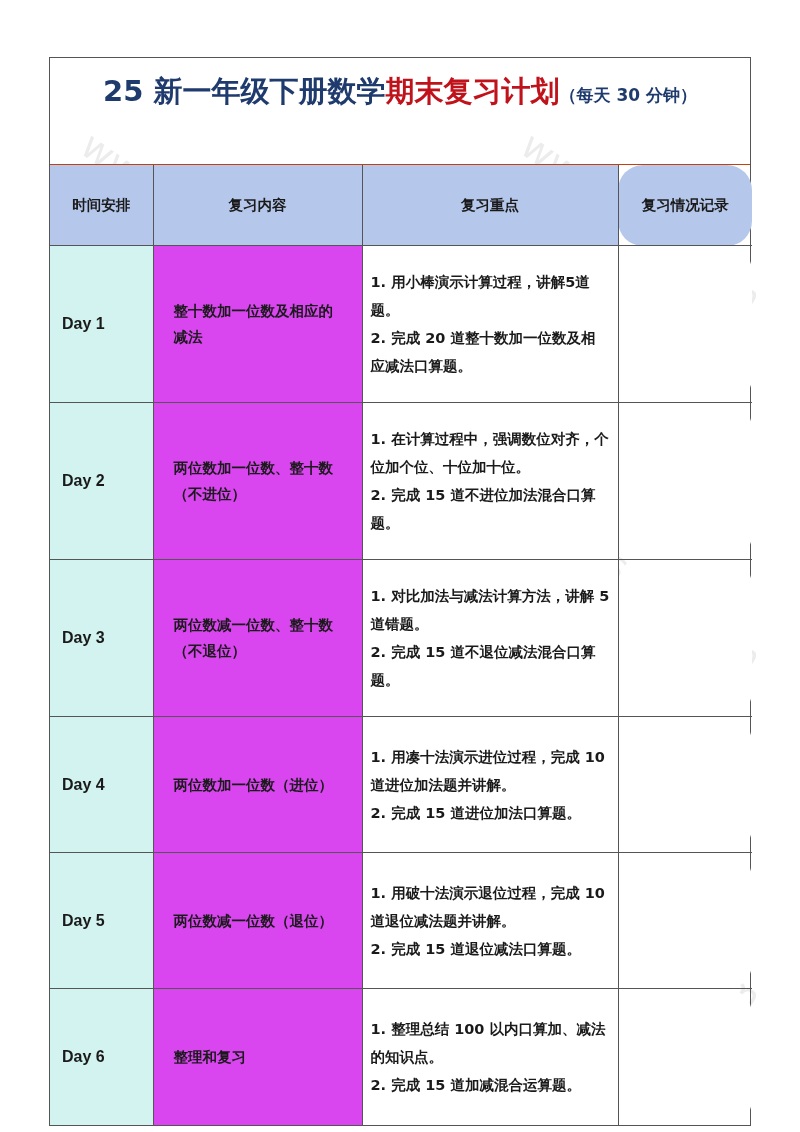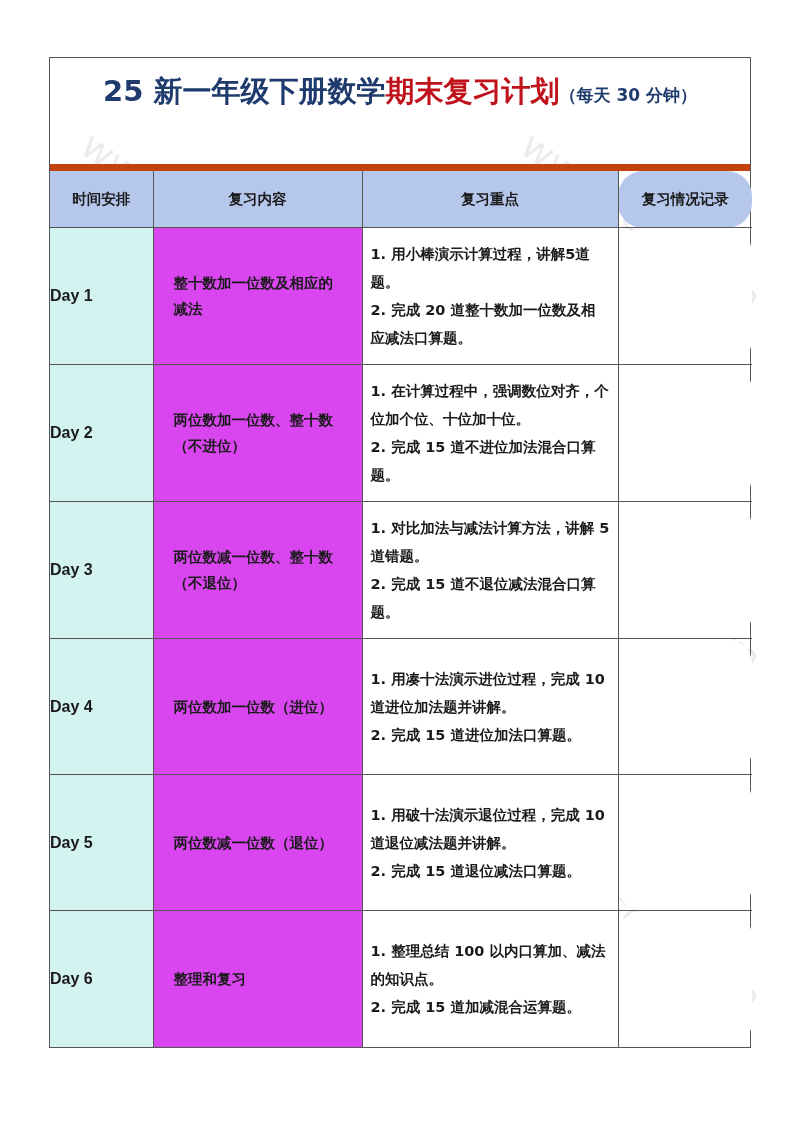--- a/index.html
+++ b/index.html
@@ -1,34 +1,34 @@
 <!DOCTYPE html>
 <html><head>
 <meta charset="utf-8">
 <style>
   html, body { margin:0; padding:0; background:#ffffff; }
   body { width:800px; height:1132px; position:relative; overflow:hidden;
          font-family:"DejaVu Sans", "Liberation Sans", sans-serif; color:#1a1a1a; }
   .sheet { position:absolute; left:49px; top:57px; width:702px; border:1px solid #555; box-sizing:border-box; }
-  .title-block { height:106px; border-bottom:7px solid #c2410c; position:relative; text-align:center; }
+  .title-block { height:106px; border-bottom:1px solid #c2410c; position:relative; text-align:center; }
   .title { position:absolute; left:0; right:0; top:14px; font-size:29px; font-weight:bold; letter-spacing:0px; white-space:nowrap; }
   .title .blue { color:#1f3b6e; }
   .title .red { color:#c0121b; }
   .title .small { color:#1f3b6e; font-size:17px; font-weight:bold; }
   .subtitle { position:absolute; left:0; right:0; top:74px; font-size:16px; font-weight:bold; color:#1f3b6e; }
   table { border-collapse:collapse; width:100%; table-layout:fixed; }
-  td, th { border:1px solid #555; font-size:14.5px; font-weight:bold; padding:0; }
+  td, th { border:1px solid #555; font-size:14.5px; font-weight:bold; padding:12px; }
   tr:first-child th { border-top:none; }
   th:first-child, td:first-child { border-left:none; }
   th:last-child, td:last-child { border-right:none;border-radius:25px; }
   tr:last-child td { border-bottom:none; }
   th { background:#b5c7eb; height:56px; text-align:center; color:#1a1a1a; }
   .day { text-align:left; background:#d2f3ef; font-family:"Liberation Sans", sans-serif; font-size:16px; }
   .content { background:#d946ef; padding:0 20px; line-height:26px; }
-  .focus { background:#ffffff; padding:12px 8px; line-height:28px; vertical-align:middle; }
+  .focus { background:#ffffff; padding:22px 8px; line-height:28px; vertical-align:middle; }
   .record { background:#ffffff; }
   .row { height:136px; }
   .rest td { background:#fdf0cb; height:56px; text-align:center; }
   .watermark { position:absolute; color:rgba(150,150,150,0.18); font-size:38px; transform:rotate(35deg); pointer-events:none; white-space:nowrap; font-family:"DejaVu Sans", sans-serif; }
 </style>
 </head>
 <body>
 
 <div class="watermark" style="left:60px;top:200px;">www.sezq.com</div>
 <div class="watermark" style="left:500px;top:200px;">www.sezq.com</div>

